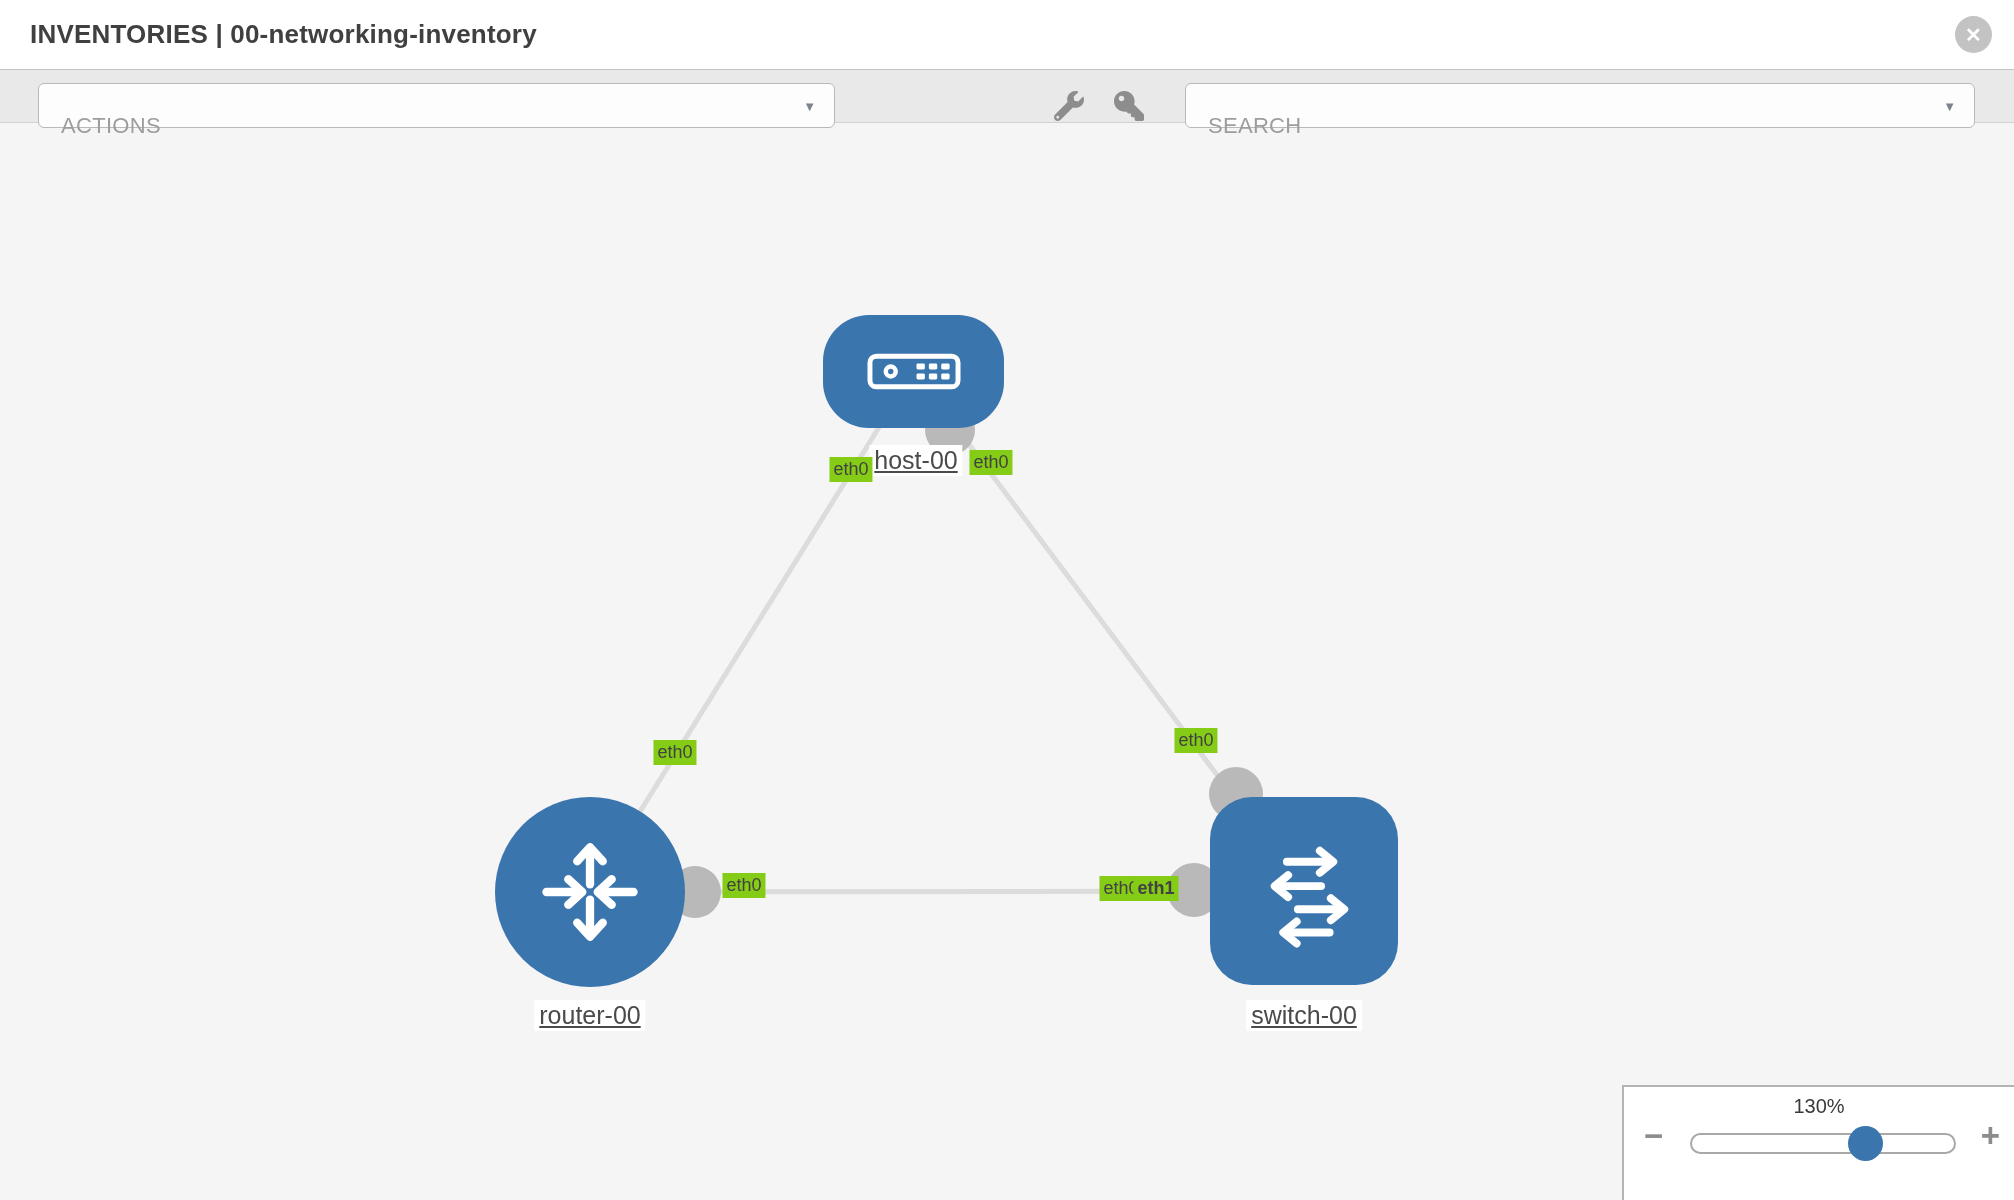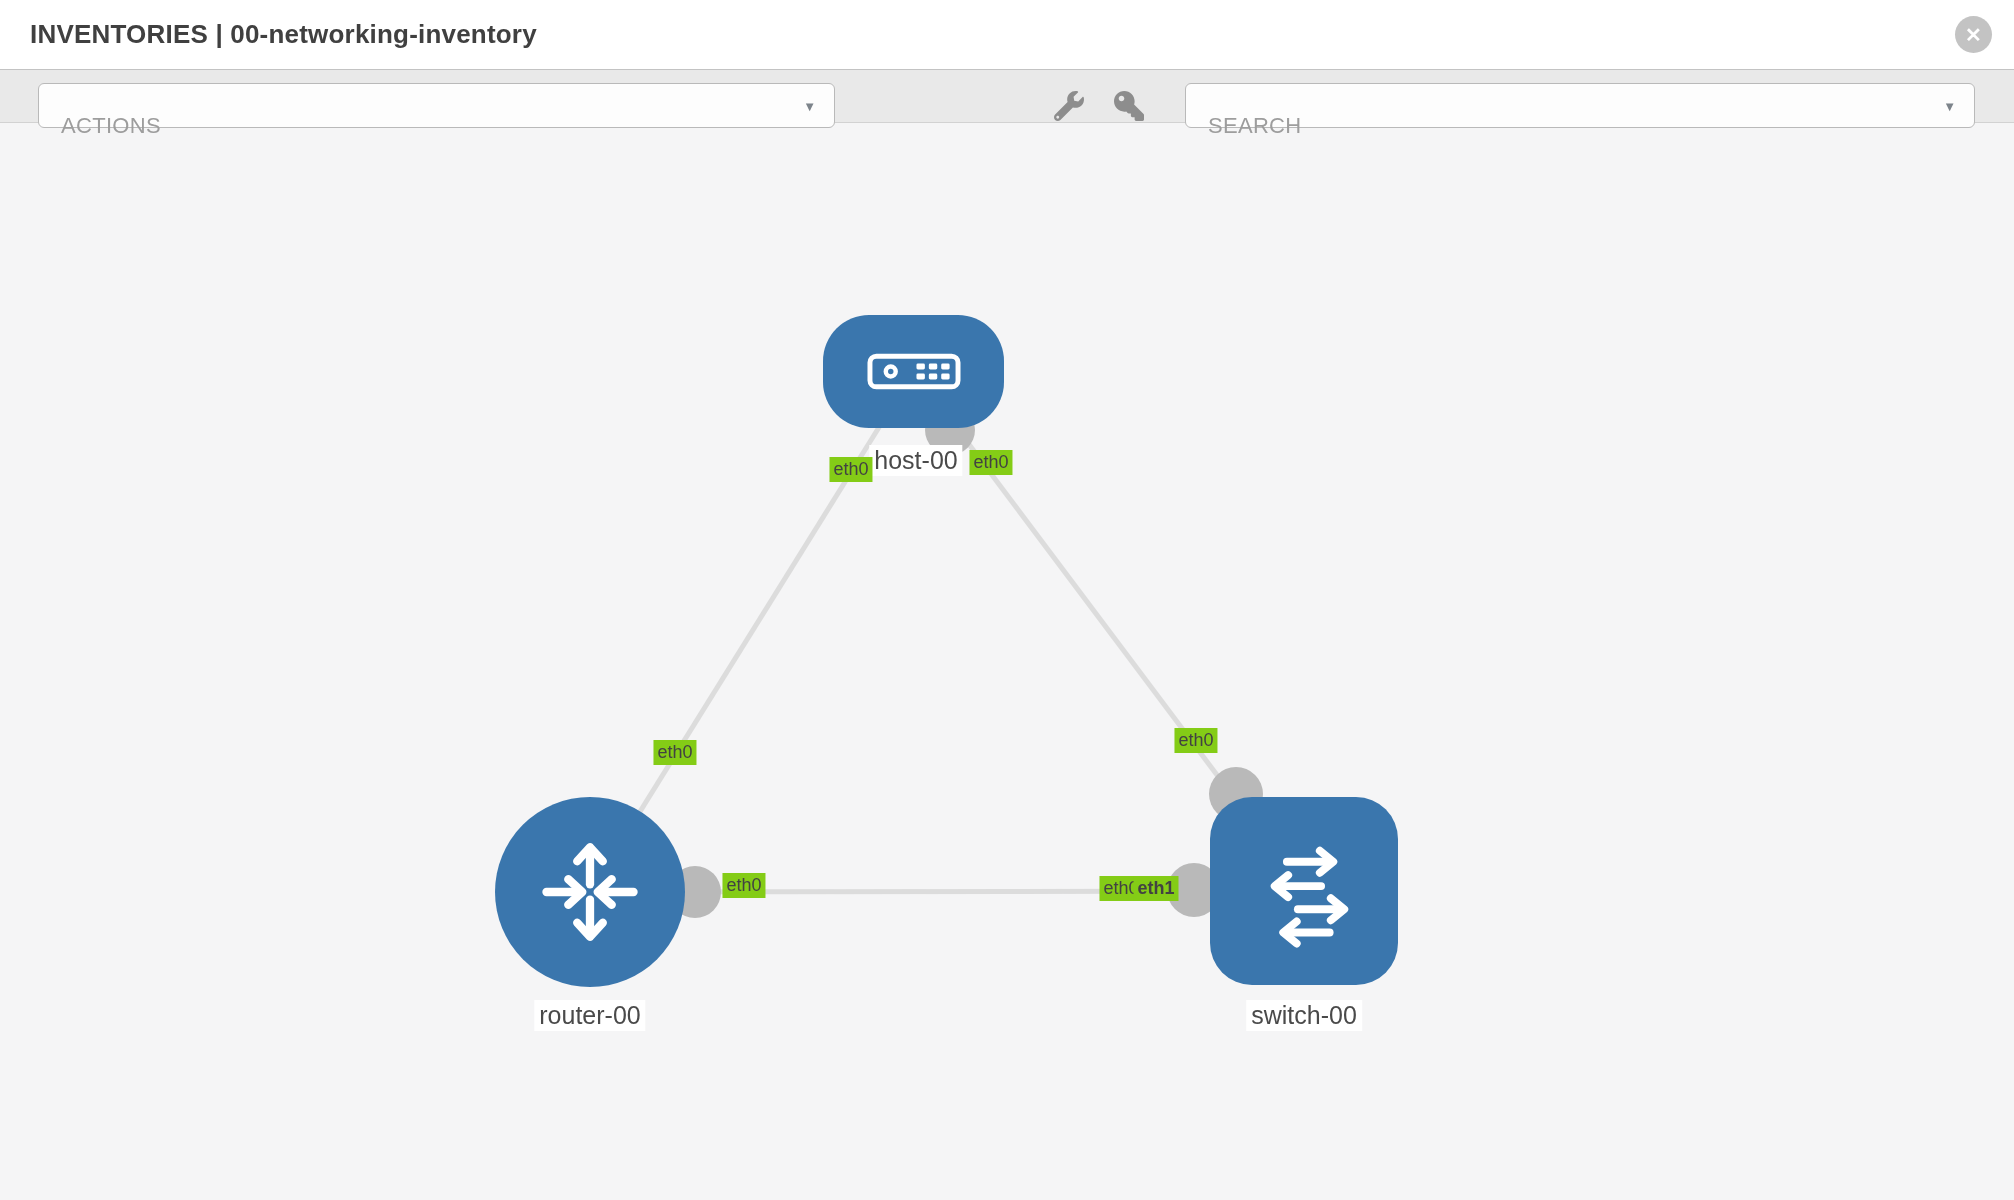--- a/index.html
+++ b/index.html
@@ -64,21 +64,21 @@
 
   .node { position: absolute; z-index: 2; background: #3a76ad;
           display: flex; align-items: center; justify-content: center; cursor: pointer; }
   .node-host   { left: 823px;  top: 192px; width: 181px; height: 113px; border-radius: 46px; }
   .node-router { left: 495px;  top: 674px; width: 190px; height: 190px; border-radius: 50%; }
   .node-switch { left: 1210px; top: 674px; width: 188px; height: 188px; border-radius: 42px; }
 
   .node-label {
     position: absolute; z-index: 3; transform: translateX(-50%);
     background: #ffffff; color: #4a4a4a; font-size: 25px;
-    padding: 1px 5px; white-space: nowrap;
+    padding: 1px 5px; white-space: nowrap; text-decoration: underline;
   }
   .lbl-host   { left: 916px;  top: 322px; }
   .lbl-router { left: 590px;  top: 877px; }
   .lbl-switch { left: 1304px; top: 877px; }
 
   .if-label {
     position: absolute; z-index: 3; transform: translateX(-50%);
     background: #84cc16; color: #424242; font-size: 18px;
     padding: 1px 4px; white-space: nowrap; line-height: 23px;
   }
@@ -208,14 +208,25 @@
   <div class="node-label lbl-switch">switch-00</div>
 
   <div class="if-label if-host-left">eth0</div>
   <div class="if-label if-host-right">eth0</div>
   <div class="if-label if-router-top">eth0</div>
   <div class="if-label if-switch-top">eth0</div>
   <div class="if-label if-link3-left">eth0</div>
   <div class="if-label if-link3-back">eth0</div>
   <div class="if-label if-link3-front">eth1</div>
 
+  <div class="zoom-panel">
+    <div class="zoom-level">130%</div>
+    <div class="zoom-btn zoom-out-btn">
+      <span>−</span>
+    </div>
+    <div class="zoom-track"></div>
+    <div class="zoom-thumb"></div>
+    <div class="zoom-btn zoom-in-btn">
+      <span>+</span>
+    </div>
+  </div>
 
 </div>
 
 </body></html>

